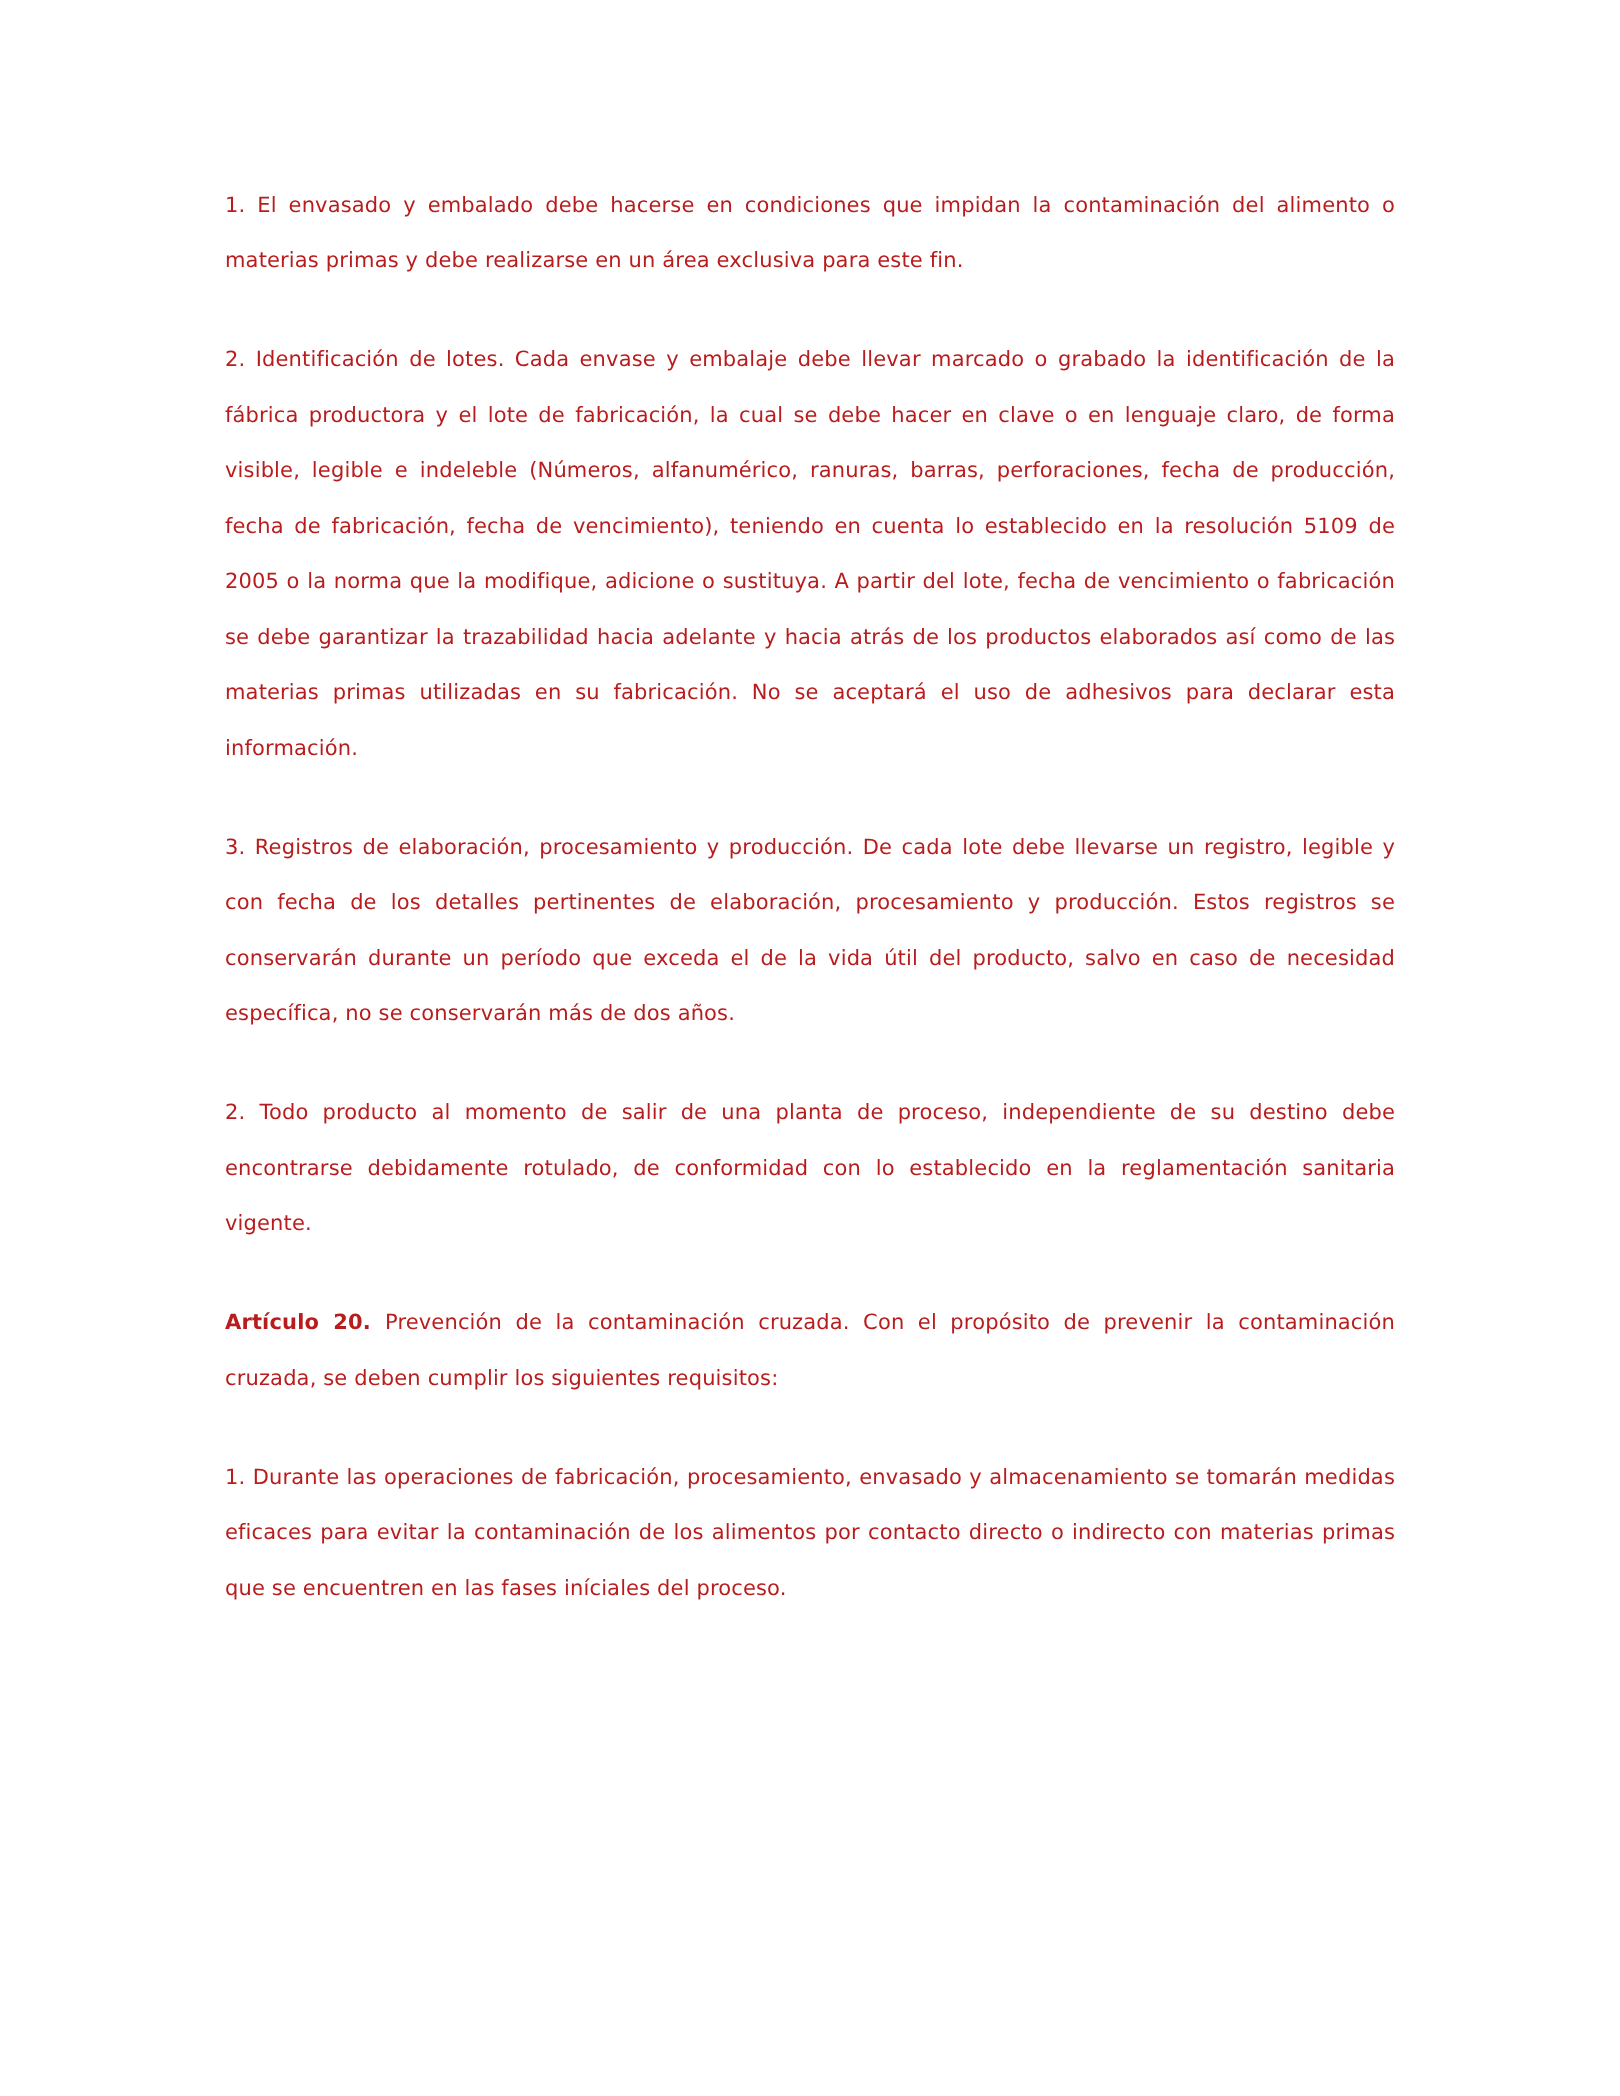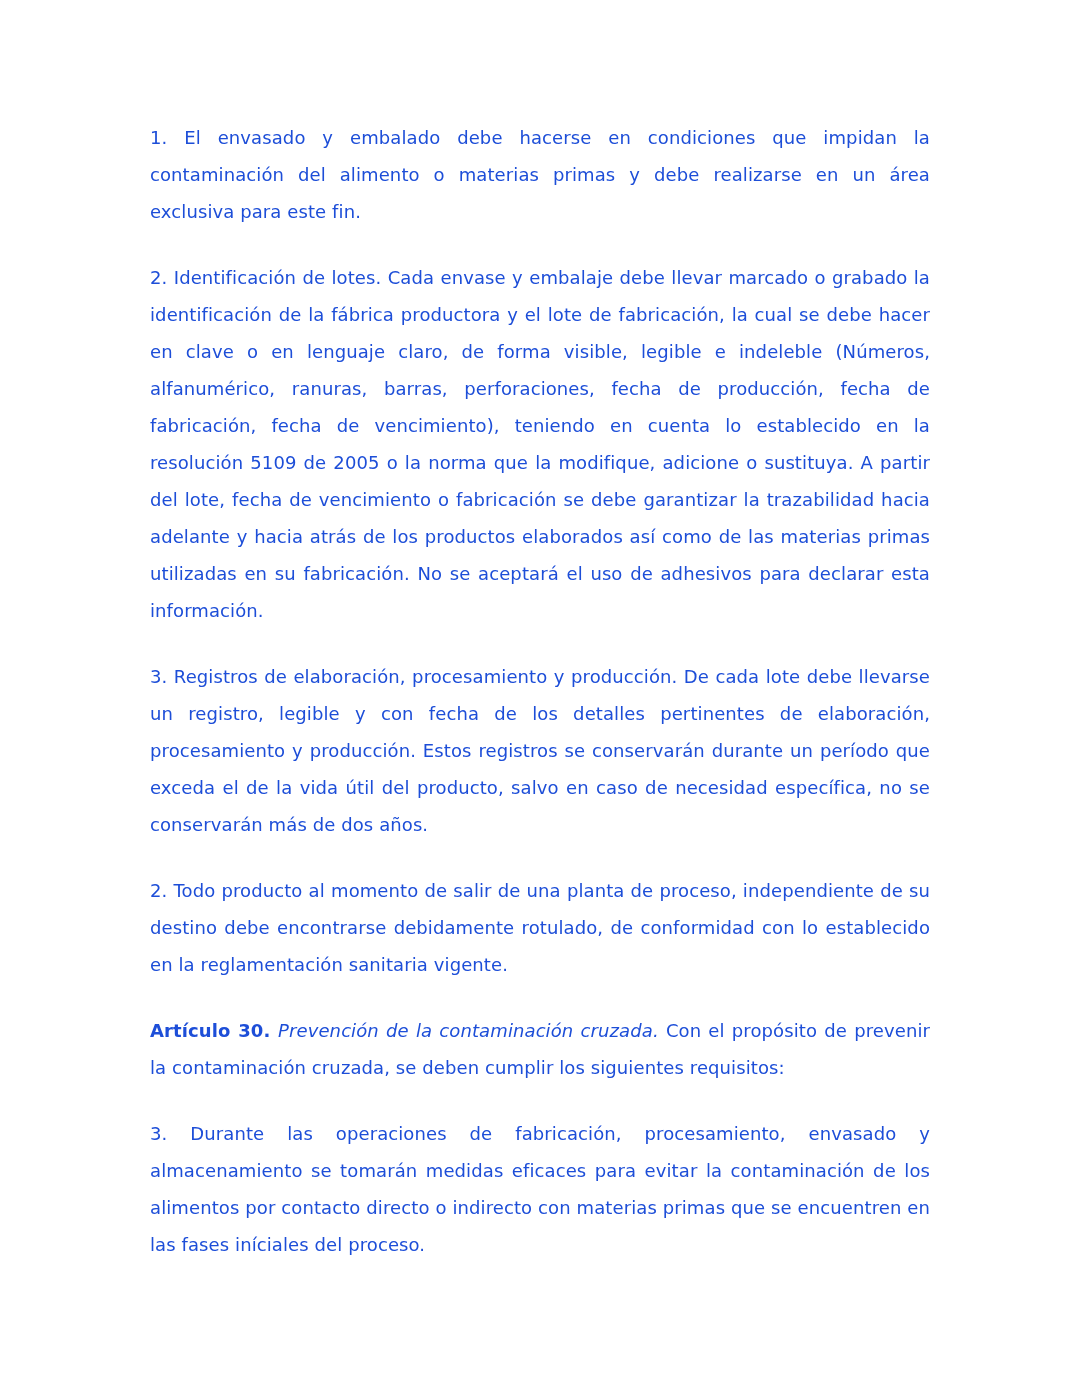--- a/index.html
+++ b/index.html
@@ -8,44 +8,44 @@
       background: #ffffff;
     }
     .page {
       position: relative;
       width: 1080px;
       height: 1282px;
       box-sizing: border-box;
       padding: 119px 150px 0 150px;
       background: #ffffff;
       font-family: "DejaVu Sans", "Liberation Sans", sans-serif;
-      font-size: 18px;
+      font-size: 14px;
       line-height: 37px;
-      color: #1d4ed8;
+      color: #b91c1c;
       overflow: hidden;
       letter-spacing: 0.1px;
     }
     .page p {
       margin: 0 0 29px 0;
       text-align: justify;
       text-justify: inter-word;
     }
     .run-bold { font-weight: bold; }
-    .run-italic { font-style: italic; }
+    .run-italic { }
   </style>
 </head>
 <body>
 
 <div class="page">
   <p>1. El envasado y embalado debe hacerse en condiciones que impidan la contaminación del alimento o materias primas y debe realizarse en un área exclusiva para este fin.</p>
 
   <p>2. Identificación de lotes. Cada envase y embalaje debe llevar marcado o grabado la identificación de la fábrica productora y el lote de fabricación, la cual se debe hacer en clave o en lenguaje claro, de forma visible, legible e indeleble (Números, alfanumérico, ranuras, barras, perforaciones, fecha de producción, fecha de fabricación, fecha de vencimiento), teniendo en cuenta lo establecido en la resolución 5109 de 2005 o la norma que la modifique, adicione o sustituya. A partir del lote, fecha de vencimiento o fabricación se debe garantizar la trazabilidad hacia adelante y hacia atrás de los productos elaborados así como de las materias primas utilizadas en su fabricación. No se aceptará el uso de adhesivos para declarar esta información.</p>
 
   <p>3. Registros de elaboración, procesamiento y producción. De cada lote debe llevarse un registro, legible y con fecha de los detalles pertinentes de elaboración, procesamiento y producción. Estos registros se conservarán durante un período que exceda el de la vida útil del producto, salvo en caso de necesidad específica, no se conservarán más de dos años.</p>
 
   <p>2. Todo producto al momento de salir de una planta de proceso, independiente de su destino debe encontrarse debidamente rotulado, de conformidad con lo establecido en la reglamentación sanitaria vigente.</p>
 
   <p>
-    <span class="run-bold">Artículo 30. </span><span class="run-italic">Prevención de la contaminación cruzada. </span><span>Con el propósito de prevenir la contaminación cruzada, se deben cumplir los siguientes requisitos:</span>
+    <span class="run-bold">Artículo 20. </span><span class="run-italic">Prevención de la contaminación cruzada. </span><span>Con el propósito de prevenir la contaminación cruzada, se deben cumplir los siguientes requisitos:</span>
   </p>
 
-  <p>3. Durante las operaciones de fabricación, procesamiento, envasado y almacenamiento se tomarán medidas eficaces para evitar la contaminación de los alimentos por contacto directo o indirecto con materias primas que se encuentren en las fases iníciales del proceso.</p>
+  <p>1. Durante las operaciones de fabricación, procesamiento, envasado y almacenamiento se tomarán medidas eficaces para evitar la contaminación de los alimentos por contacto directo o indirecto con materias primas que se encuentren en las fases iníciales del proceso.</p>
 </div>
 
 </body></html>

